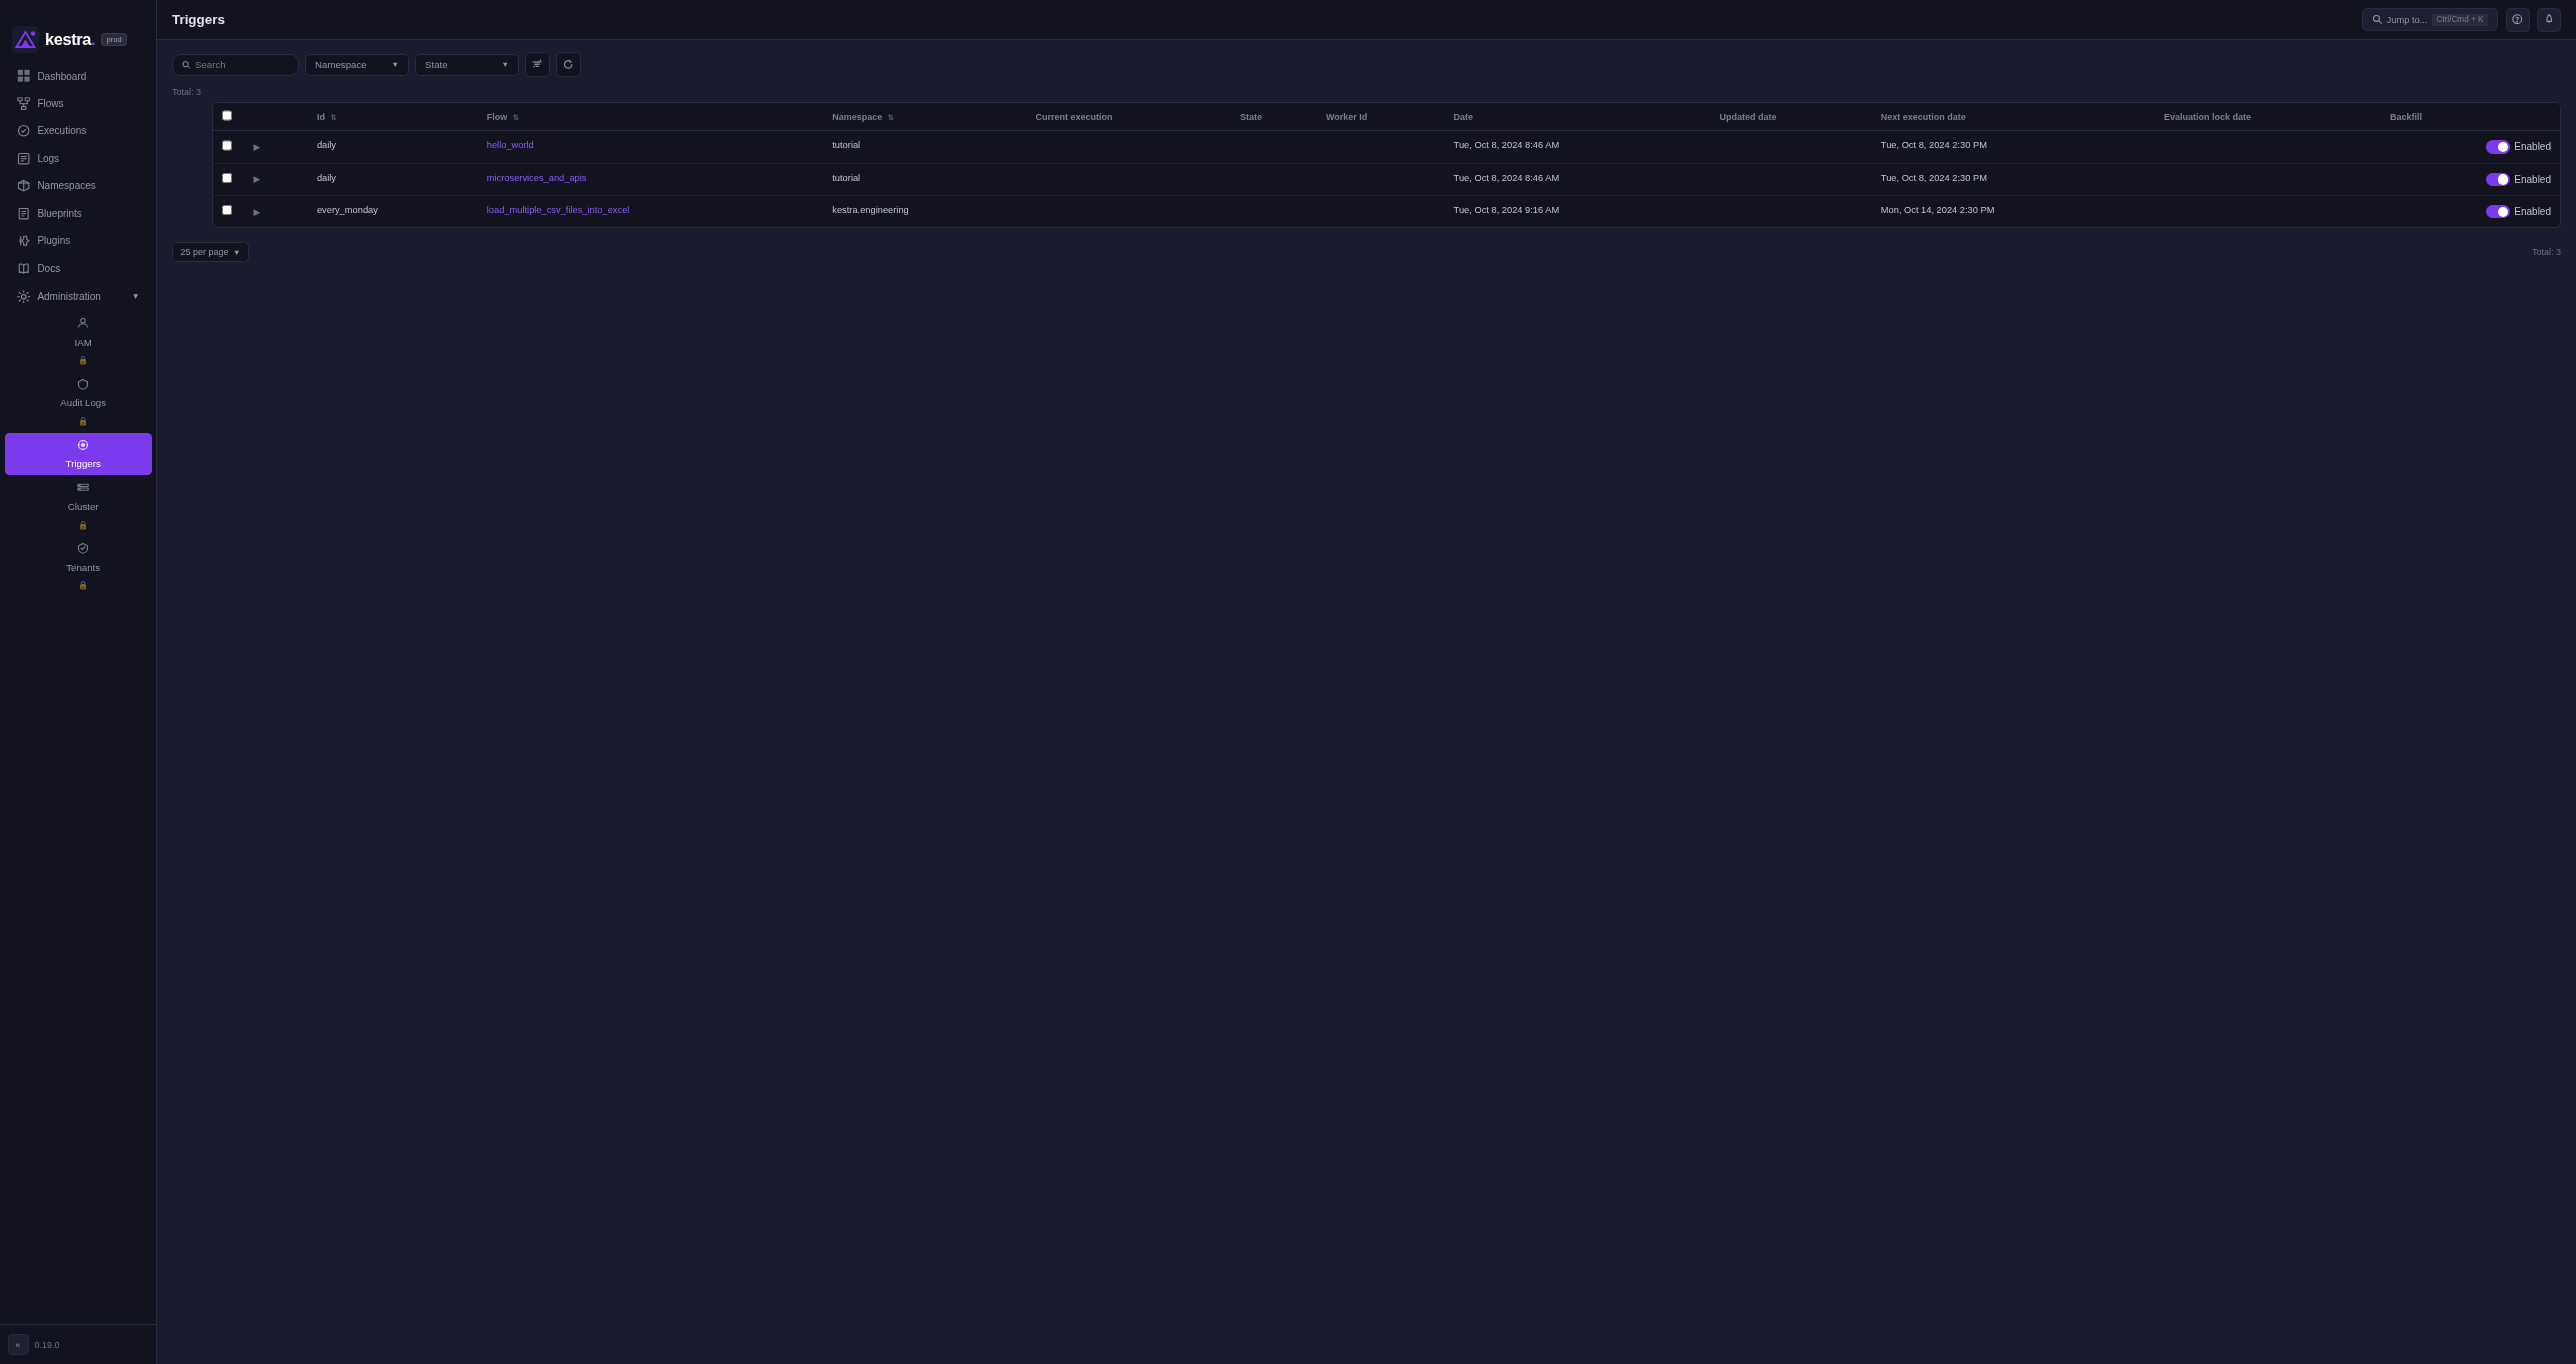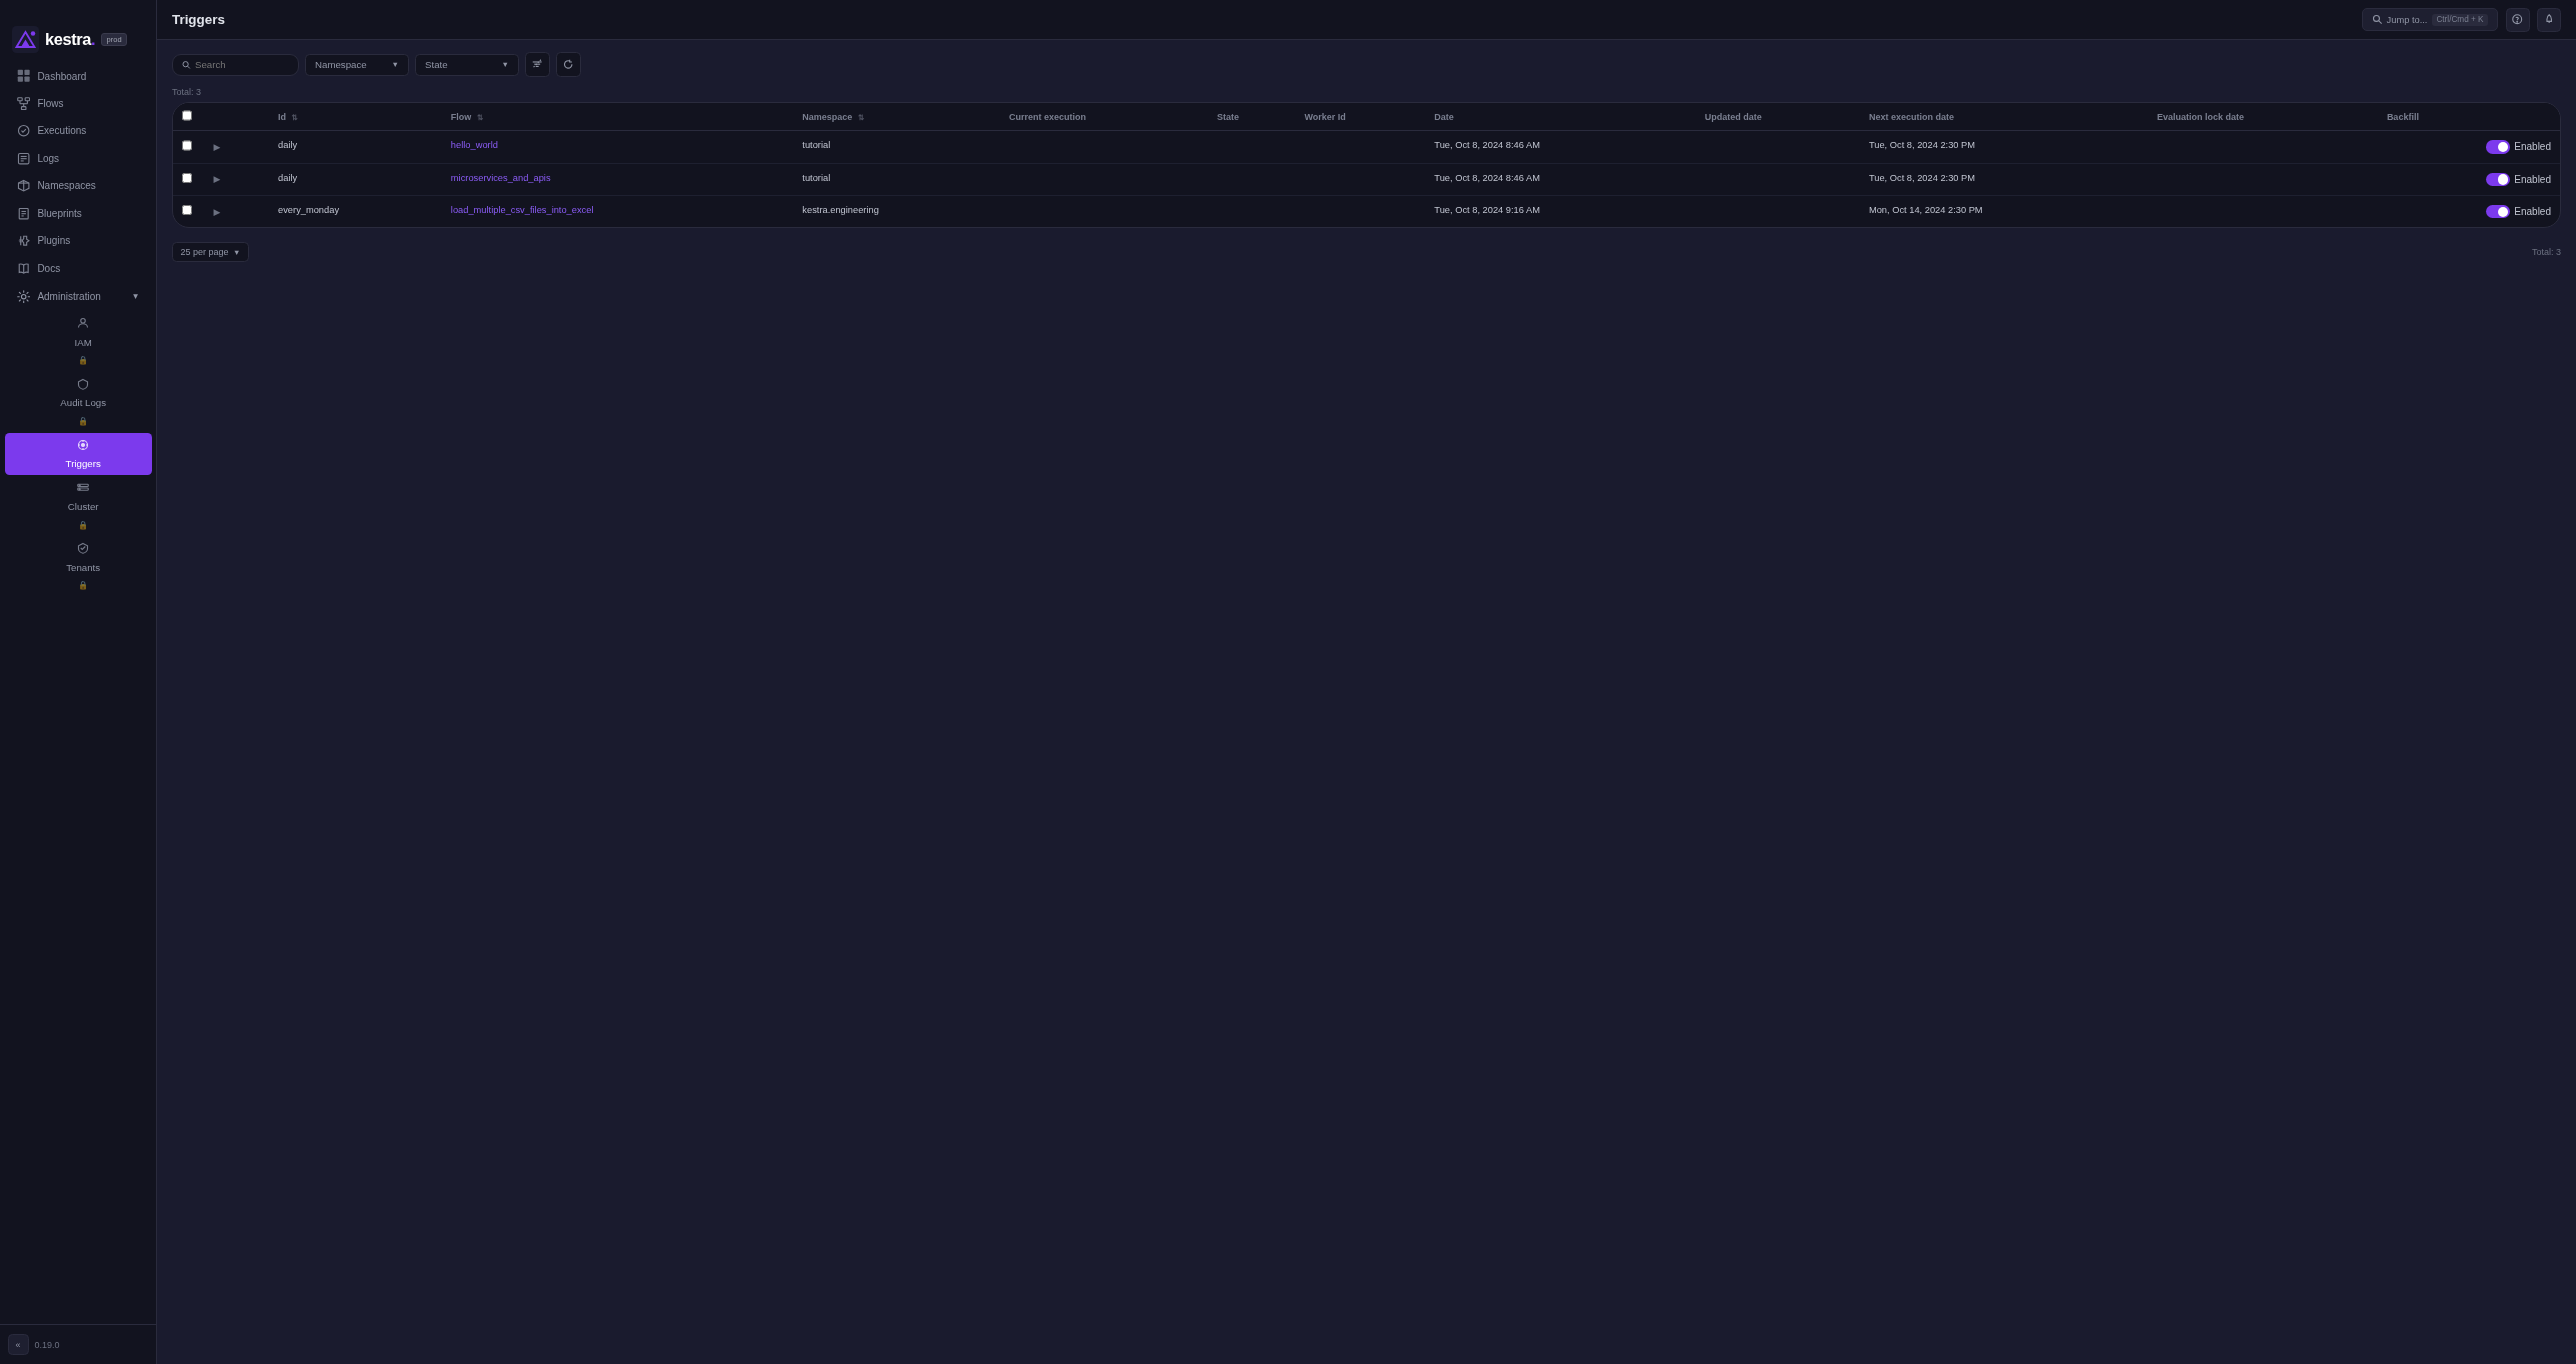--- a/index.html
+++ b/index.html
@@ -274,22 +274,23 @@
       text-align: left;
       color: #6b7080;
       font-size: 9px;
       margin-bottom: 4.5px;
     }
 
     
     .table-container {
       background: #12131f;
       border: 0.7px solid #2a2b3d;
-      border-radius: 17px;
+      border-radius: 6px;
       overflow: hidden;
+      margin-left: 40px;
     }
     table {
       width: 100%;
       border-collapse: collapse;
     }
     thead tr {
       background: #12131f;
       border-bottom: 0.7px solid #2a2b3d;
     }
     th {

